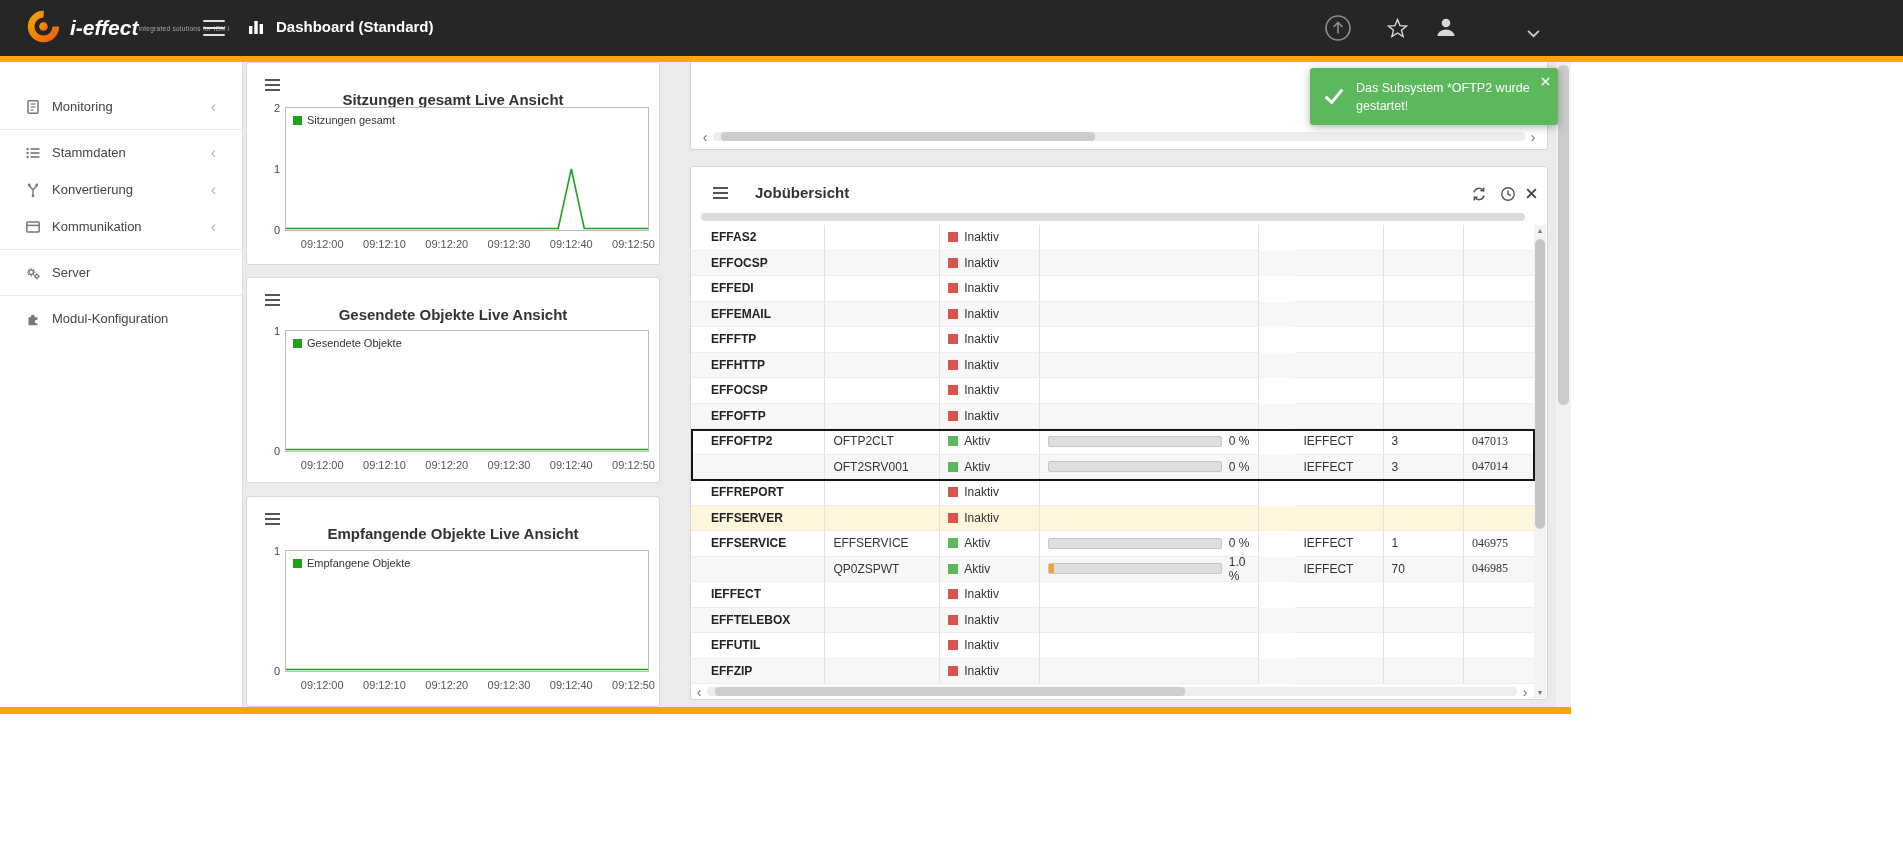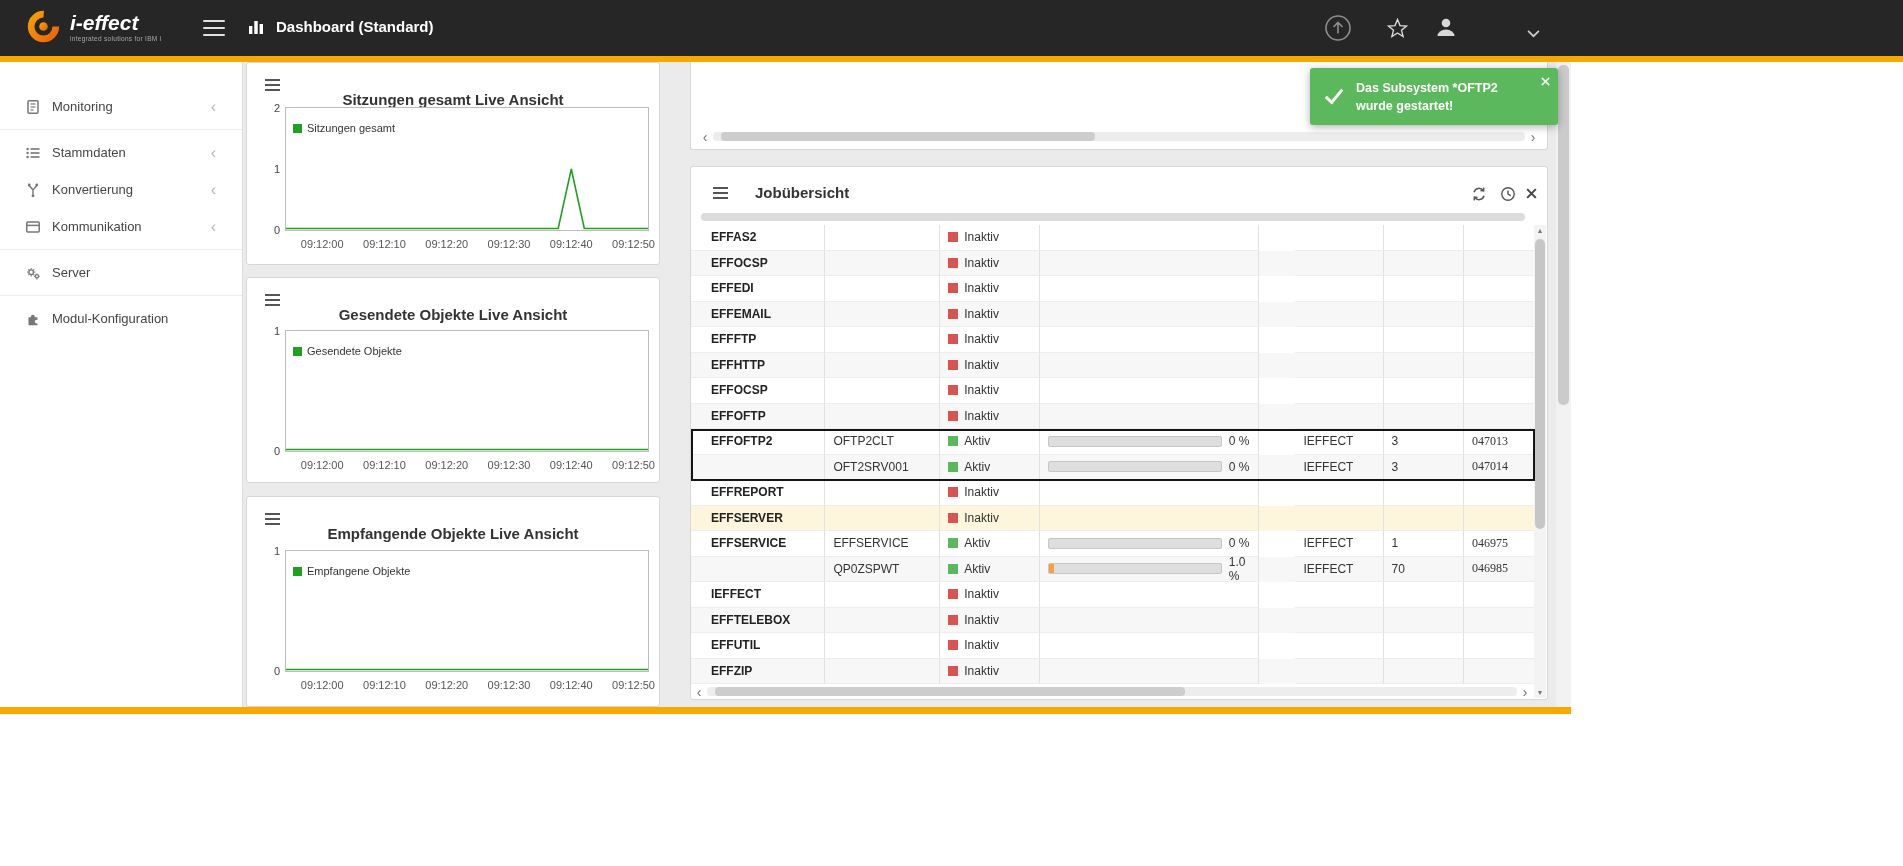--- a/index.html
+++ b/index.html
@@ -3,21 +3,21 @@
 <meta charset="utf-8">
 <style>
   html,body{margin:0;padding:0;}
   body{width:1903px;height:866px;position:relative;overflow:hidden;background:#fff;
        font-family:"Liberation Sans","DejaVu Sans",sans-serif;}
 
   
   #header{position:absolute;left:0;top:0;width:1903px;height:56px;background:#262626;}
   .logo{position:absolute;left:24px;top:8px;display:flex;align-items:center;gap:8px;cursor:pointer;}
   .logo svg{width:38px;height:38px;}
-  .logo-txt{display:flex;flex-direction:column;}
+  .logo-txt{display:flex;flex-direction:row;align-items:center;}
   .logo-text{color:#fff;font-size:21px;font-weight:bold;font-style:italic;line-height:1;}
   .logo-tag{color:#a9a9a9;font-size:6.5px;margin-top:2px;letter-spacing:.3px;}
   #menu-toggle{position:absolute;left:203px;top:20px;width:22px;height:17px;cursor:pointer;}
   #menu-toggle .bar{position:absolute;left:0;width:22px;height:2.4px;background:#e0e0e0;border-radius:1px;}
   #menu-toggle .b1{top:0}#menu-toggle .b2{top:7px}#menu-toggle .b3{top:14px}
   #page-title-wrap{position:absolute;left:248px;top:17px;display:flex;align-items:center;gap:10px;}
   #page-title{color:#fff;font-size:15px;font-weight:bold;}
   .hicon{position:absolute;cursor:pointer;}
   #icon-up{left:1324px;top:14px;}
   #icon-star{left:1387px;top:18px;}
@@ -47,38 +47,38 @@
                font-weight:bold;color:#333;margin:16px;}
 
   #chart-panel-0{left:246px;top:62px;width:414px;height:203px;}
   #chart-panel-1{left:246px;top:277px;width:414px;height:206px;}
   #chart-panel-2{left:246px;top:496px;width:414px;height:211px;}
   .plot{position:absolute;left:38px;right:10px;border:1px solid #bdbdbd;background:#fff;}
   #chart-panel-0 .plot{top:44px;height:122px;}
   #chart-panel-1 .plot{top:52px;height:120px;}
   #chart-panel-2 .plot{top:53px;height:120px;}
   .legend{position:absolute;left:7px;top:6px;display:flex;align-items:center;gap:5px;
-          font-size:11px;color:#333;z-index:2;margin-top:8px;}
+          font-size:11px;color:#333;z-index:2;}
   .lg-sq{width:9px;height:9px;display:inline-block;background:#1ea21e;}
   .ytick{position:absolute;width:24px;left:-30px;text-align:right;font-size:11px;color:#444;}
   .xlabel{position:absolute;transform:translateX(-50%);font-size:11px;color:#555;white-space:nowrap;}
   .plot-svg{position:absolute;left:0;top:0;width:100%;height:100%;overflow:visible;}
 
   
   #top-panel{left:690px;top:62px;width:858px;height:88px;border-top:none;border-radius:0 0 3px 3px;}
   .hscroll{position:absolute;display:flex;align-items:center;}
   #top-panel .hscroll{left:8px;right:8px;bottom:6px;height:13px;}
   .hs-arrow{width:12px;text-align:center;font-size:14px;color:#707070;line-height:12px;cursor:pointer;user-select:none;}
   .hs-track{flex:1;height:9px;background:#ededed;border-radius:4px;position:relative;margin:0 2px;}
   .hs-thumb{position:absolute;top:0;height:9px;background:#cdcdcd;border-radius:4px;cursor:pointer;}
 
   
   #toast{position:absolute;left:1310px;top:68px;width:248px;height:57px;background:#5cb85c;
          border-radius:3px;box-shadow:0 2px 8px rgba(0,0,0,.3);color:#fff;z-index:30;}
-  #toast .tmsg{position:absolute;left:46px;top:11px;right:24px;font-size:12.5px;line-height:1.45;font-weight:bold;}
+  #toast .tmsg{position:absolute;left:46px;top:11px;right:24px;font-size:12.5px;line-height:1.45;}
   #toast .tcheck{position:absolute;left:13px;top:17px;}
   #toast .tclose{position:absolute;right:7px;top:5px;cursor:pointer;}
 
   
   #job-panel{left:690px;top:166px;width:858px;height:534px;}
   #jp-title{position:absolute;left:64px;top:17px;font-size:15px;font-weight:bold;color:#333;margin:0;text-align:left;right:auto;}
   .jp-icon{position:absolute;top:19px;cursor:pointer;}
   #jp-refresh{right:60px;}
   #jp-clock{right:31px;}
   #jp-close{right:9px;}

